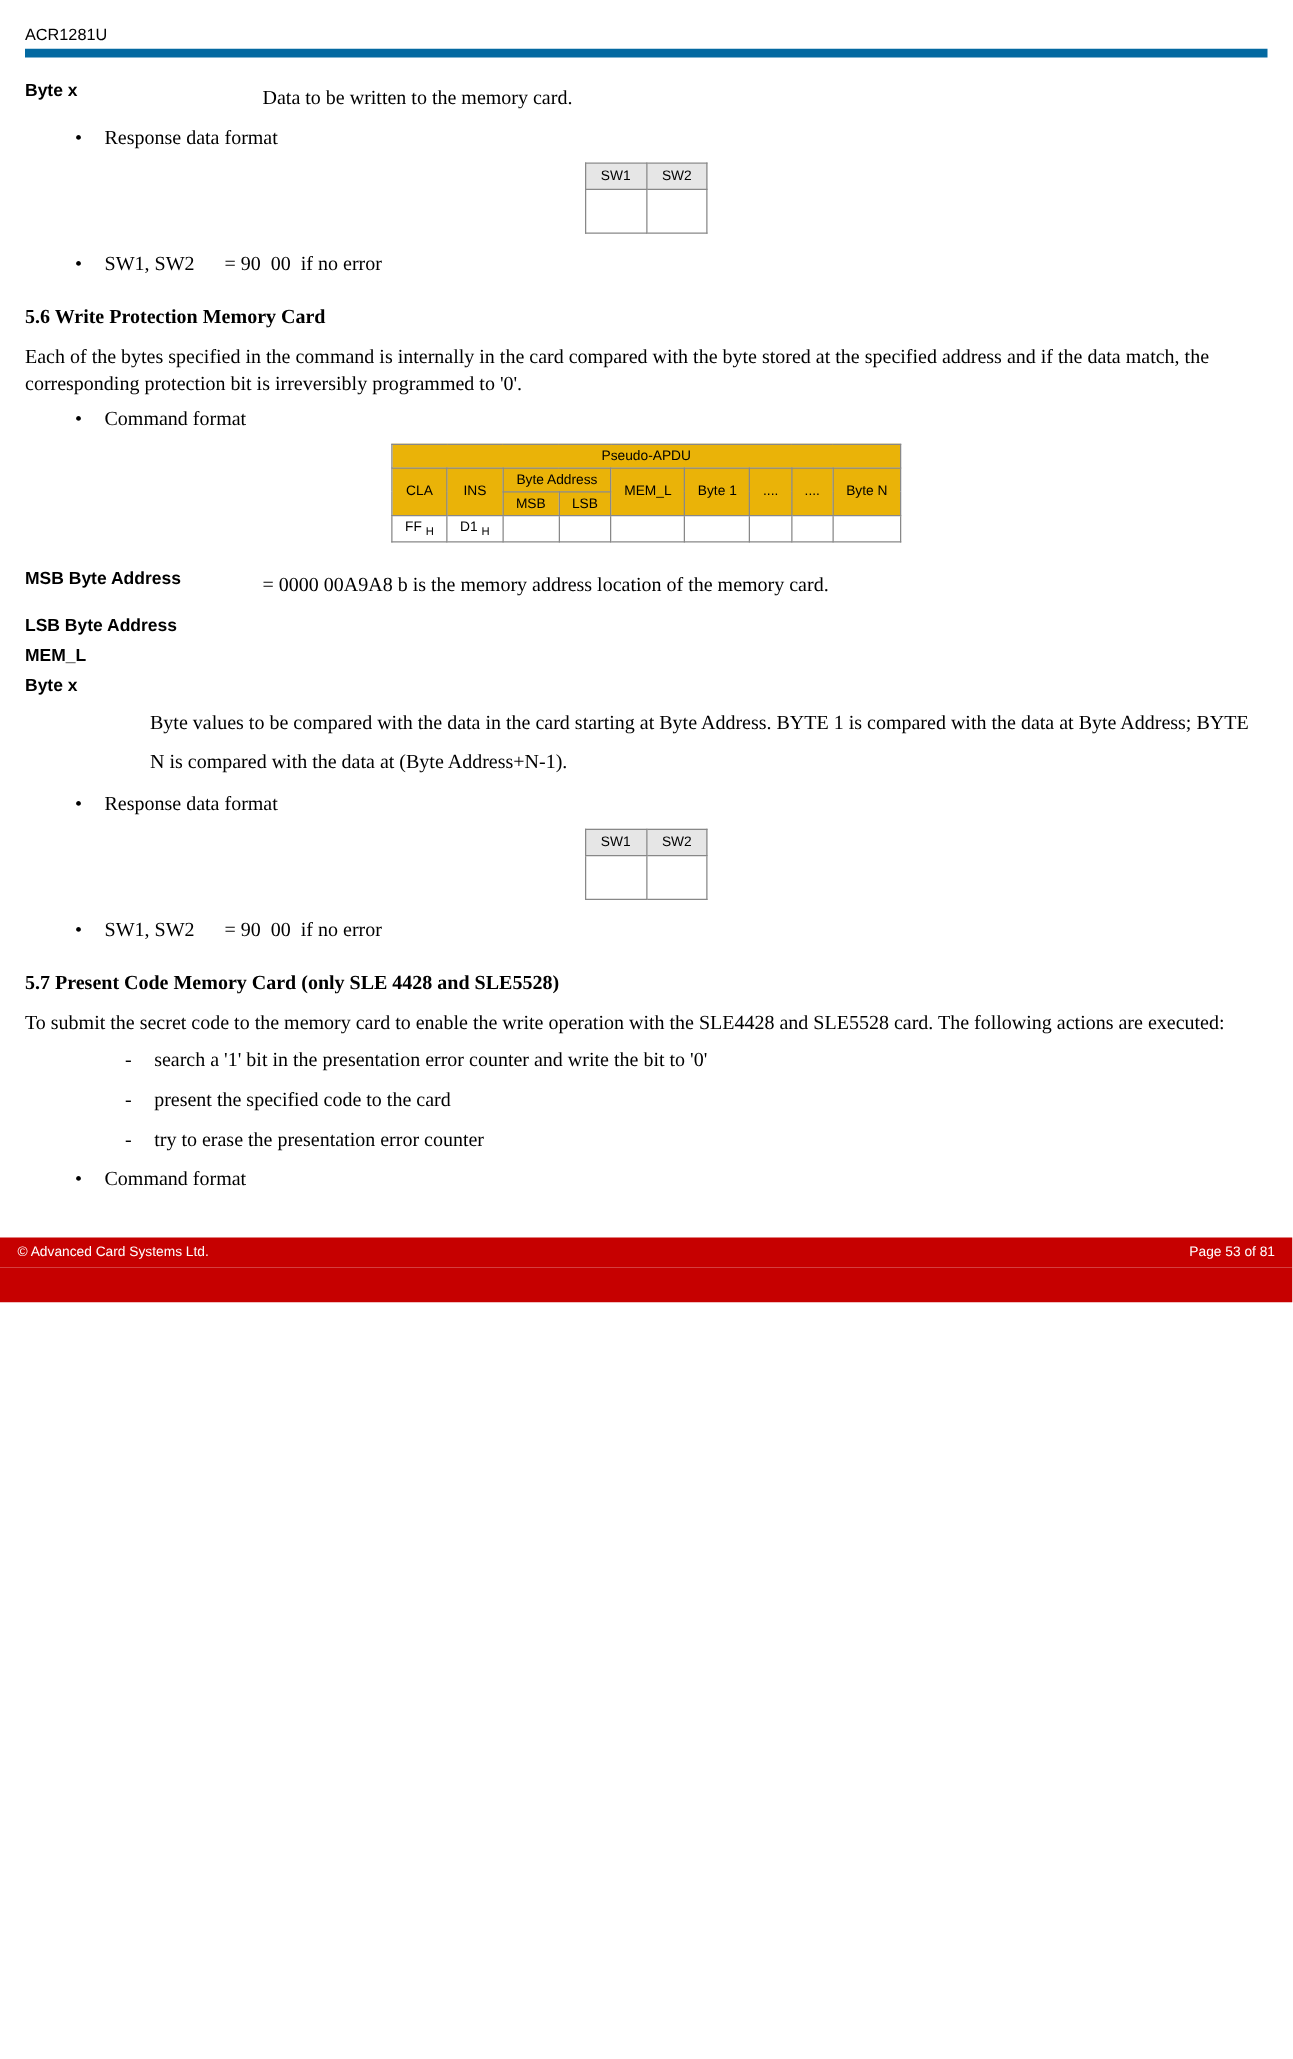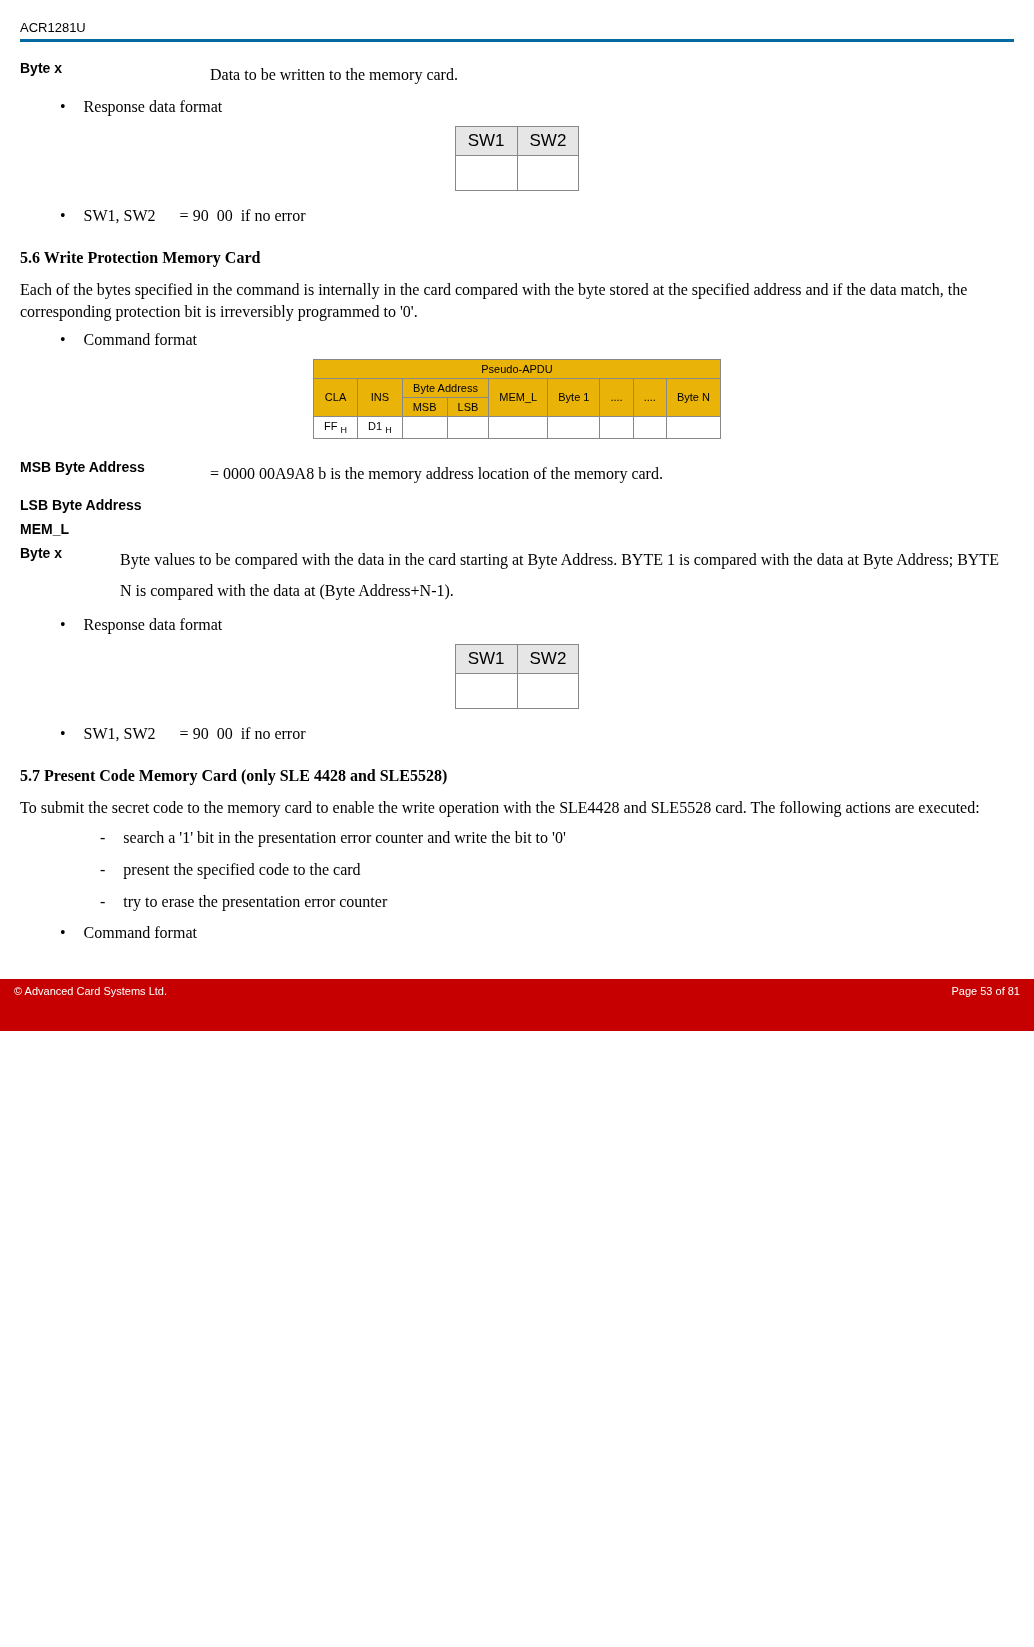--- a/index.html
+++ b/index.html
@@ -9,21 +9,21 @@
       padding: 20px 20px 0 20px;
       background: white;
       color: black;
       width: 1034px;
       box-sizing: border-box;
     }
     .header {
       font-family: Arial, sans-serif;
       font-size: 13px;
       padding-bottom: 4px;
-      border-bottom: 3px solid #0369a1;
+      border-bottom: 7px solid #0369a1;
       margin-bottom: 18px;
     }
     .bullet-row {
       display: flex;
       align-items: flex-start;
       margin-left: 40px;
       margin-bottom: 8px;
     }
     .bullet {
       font-size: 16px;
@@ -36,21 +36,21 @@
       margin-bottom: 12px;
     }
     .body-text {
       line-height: 1.35;
       margin-bottom: 8px;
     }
     .small-table {
       border-collapse: collapse;
       margin: 10px auto 16px;
       font-family: Arial, sans-serif;
-      font-size: 17px;
+      font-size: 11px;
     }
     .small-table td, .small-table th {
       border: 1px solid #888;
       text-align: center;
     }
     .small-table th {
       background: #e6e6e6;
       padding: 4px 12px;
       font-weight: normal;
     }
@@ -124,20 +124,21 @@
     }
     .param-block2 .plabel {
       font-family: Arial, sans-serif;
       font-weight: bold;
       font-size: 14px;
       width: 100px;
       flex-shrink: 0;
     }
     .param-block2 .pdesc {
       line-height: 1.9;
+      margin-top: 24px;
     }
   </style>
 </head>
 <body>
 
 <div class="header">ACR1281U</div>
 
 <div class="param-block">
   <span class="plabel">Byte x</span>
   <span class="pdesc">Data to be written to the memory card.</span>

